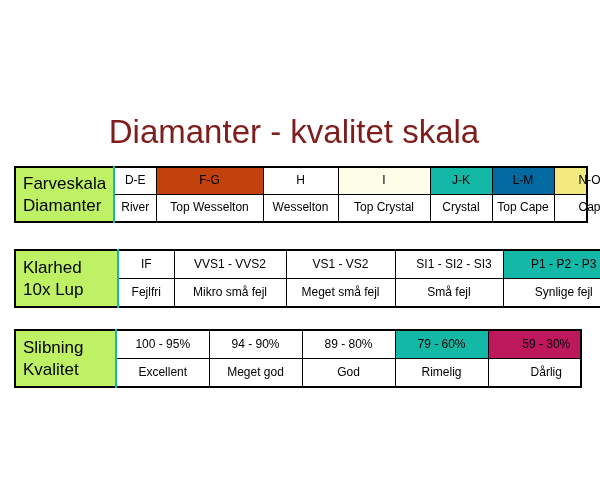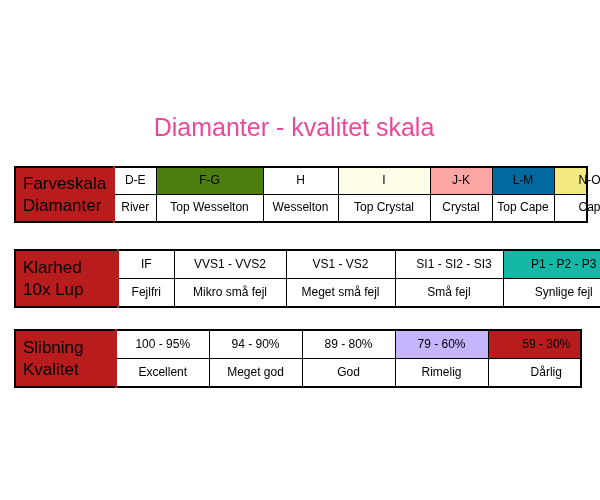--- a/index.html
+++ b/index.html
@@ -22,24 +22,24 @@
     box-sizing: border-box;
   }
 
   
   .title {
     position: absolute;
     top: 113px;
     left: 0;
     width: 588px;
     text-align: center;
-    font-size: 25px;
+    font-size: 33px;
     font-weight: 400;
     letter-spacing: 0px;
-    color: #ec4899;
+    color: #7f1d1d;
     white-space: nowrap;
   }
 
   
   .scale-table {
     position: absolute;
     border-collapse: collapse;
     table-layout: fixed;
     background: #ffffff;
     border: 2px solid #000000;
@@ -52,30 +52,30 @@
     font-size: 12px;
     line-height: 1.1;
     height: 27px;
     white-space: nowrap;
     background: #ffffff;
     color: #000000;
   }
 
   
   .scale-table td.label-cell {
-    border-right: 2px solid #b91c1c;
+    border-right: 2px solid #14b8a6;
     border-top: none;
     border-bottom: none;
     border-left: none;
     text-align: left;
     vertical-align: middle;
     padding: 0 6px 0 7px;
     font-size: 17px;
     line-height: 1.25;
-    background: #b91c1c;
+    background: #bef264;
   }
   .label-cell .label-line {
     display: block;
   }
 
   
   .scale-table tr.row-top td {
     border-top: none;
   }
   .scale-table tr.row-bottom td {
@@ -131,24 +131,24 @@
         <col style="width: 62px;">
         <col style="width: 33px;">
       </colgroup>
     <tbody>
         <tr class="row-top">
           <td class="label-cell col-first" rowspan="2">
             <span class="label-line">Farveskala</span>
             <span class="label-line">Diamanter</span>
           </td>
           <td style="background: rgb(255, 255, 255);">D-E</td>
-          <td style="background: #4d7c0f;">F-G</td>
+          <td style="background: #c2410c;">F-G</td>
           <td style="background: rgb(255, 255, 255);">H</td>
           <td style="background: rgb(253, 253, 232);">I</td>
-          <td style="background: #fca5a5; margin-top: 29px;">J-K</td>
+          <td style="background: #14b8a6; margin-top: 29px;">J-K</td>
           <td style="background: #0369a1;">L-M</td>
           <td class="col-last" style="background: rgb(242, 234, 126);">N-O</td>
         </tr>
         <tr class="row-bottom">
           <td>River</td>
           <td>Top Wesselton</td>
           <td>Wesselton</td>
           <td>Top Crystal</td>
           <td>Crystal</td>
           <td>Top Cape</td>
@@ -199,22 +199,22 @@
       </colgroup>
     <tbody>
         <tr class="row-top">
           <td class="label-cell col-first" rowspan="2">
             <span class="label-line">Slibning</span>
             <span class="label-line">Kvalitet</span>
           </td>
           <td style="background: rgb(255, 255, 255);">100 - 95%</td>
           <td style="background: rgb(255, 255, 255);">94 - 90%</td>
           <td style="background: rgb(255, 255, 255);">89 - 80%</td>
-          <td style="background: #c4b5fd;">79 - 60%</td>
-          <td class="col-last" style="background: #b91c1c;">59 - 30%</td>
+          <td style="background: #14b8a6;">79 - 60%</td>
+          <td class="col-last" style="background: #be185d;">59 - 30%</td>
         </tr>
         <tr class="row-bottom">
           <td>Excellent</td>
           <td>Meget god</td>
           <td>God</td>
           <td>Rimelig</td>
           <td class="col-last">Dårlig</td>
         </tr>
       </tbody>
   </table>

